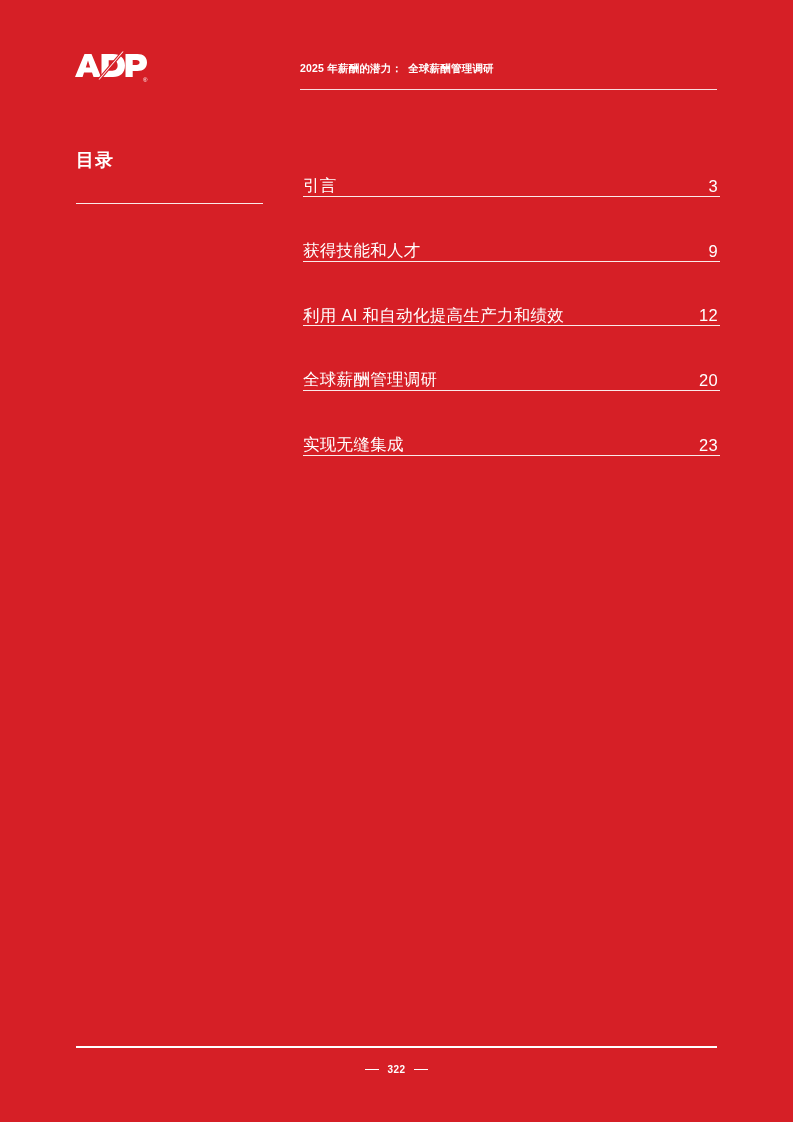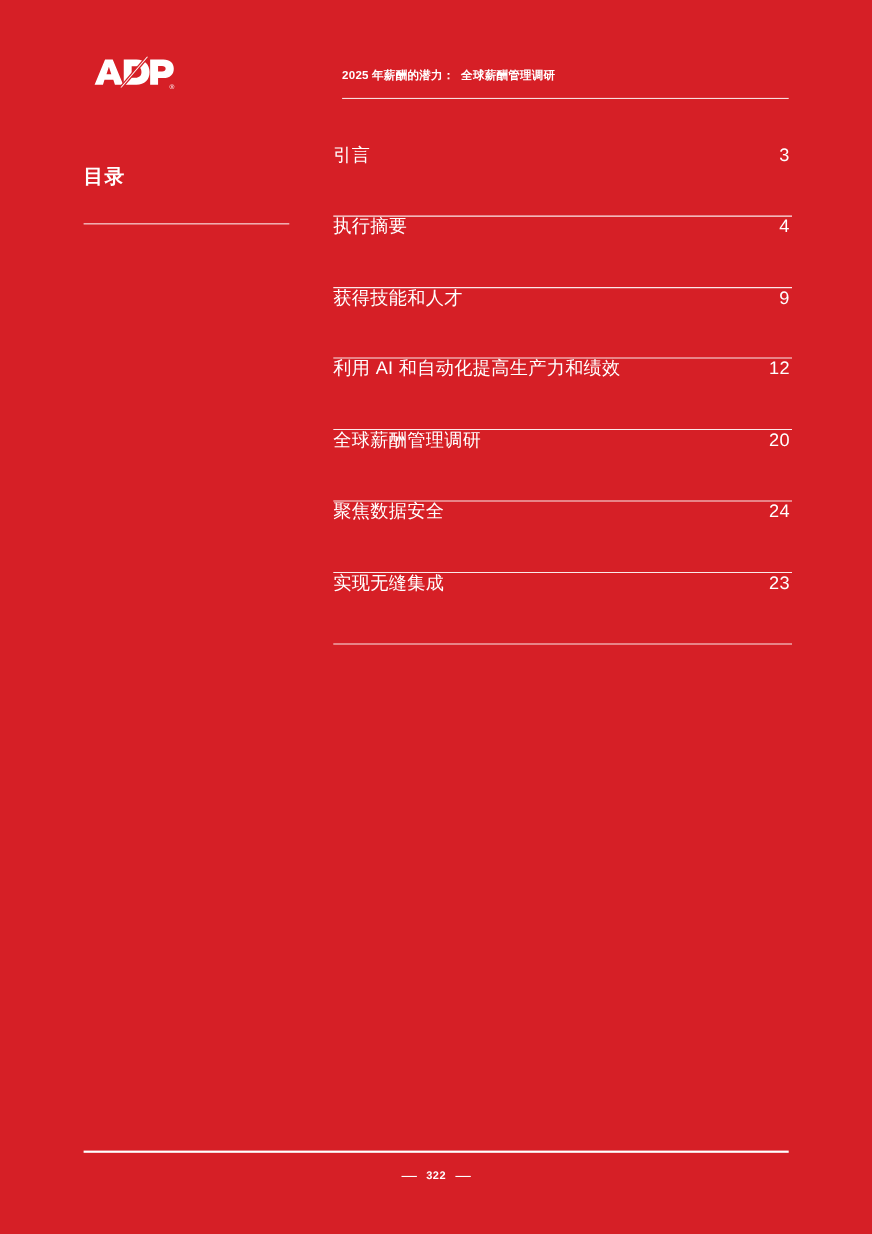--- a/index.html
+++ b/index.html
@@ -19,21 +19,21 @@
     position: relative;
     width: 793px;
     height: 1122px;
     box-sizing: border-box;
   }
 
   
   .header {
     position: absolute;
     top: 48px;
-    left: 84px;
+    left: 73px;
     right: 76px;
     height: 52px;
   }
   .logo {
     position: absolute;
     left: 0;
     top: 3px;
     width: 76px;
     height: 30px;
   }
@@ -91,21 +91,21 @@
   
   .toc {
     position: absolute;
     left: 303px;
     top: 132px;
     width: 417px;
   }
   .toc-row {
     position: relative;
     display: flex;
-    align-items: flex-start;
+    align-items: flex-end;
     justify-content: space-between;
     height: 64.8px;
     border-bottom: 1px solid rgba(255,255,255,0.9);
     box-sizing: border-box;
   }
   .toc-row:first-child {
     border-top: none;
   }
   .toc-label {
     font-size: 16.5px;
@@ -180,38 +180,30 @@
 
   <div class="toc-heading">目录</div>
   <div class="toc-heading-rule"></div>
 
   <div class="toc">
     <div class="toc-row">
       <span class="toc-label">引言</span>
       <span class="toc-page">3</span>
     </div>
     <div class="toc-row">
-      <span class="toc-label">执行摘要</span>
-      <span class="toc-page">4</span>
-    </div>
-    <div class="toc-row">
       <span class="toc-label">获得技能和人才</span>
       <span class="toc-page">9</span>
     </div>
     <div class="toc-row">
       <span class="toc-label">利用 AI 和自动化提高生产力和绩效</span>
       <span class="toc-page">12</span>
     </div>
     <div class="toc-row">
       <span class="toc-label">全球薪酬管理调研</span>
       <span class="toc-page">20</span>
-    </div>
-    <div class="toc-row">
-      <span class="toc-label">聚焦数据安全</span>
-      <span class="toc-page">24</span>
     </div>
     <div class="toc-row">
       <span class="toc-label">实现无缝集成</span>
       <span class="toc-page">23</span>
     </div>
   </div>
 
   <div class="footer-rule"></div>
   <div class="footer">
     <span class="dash"></span>

